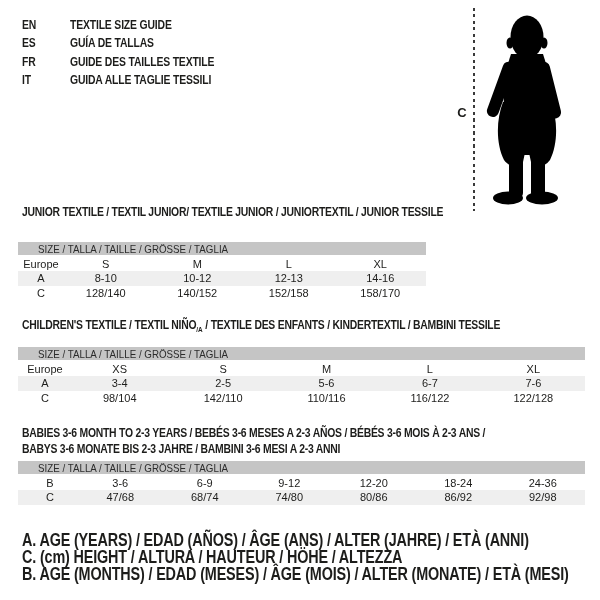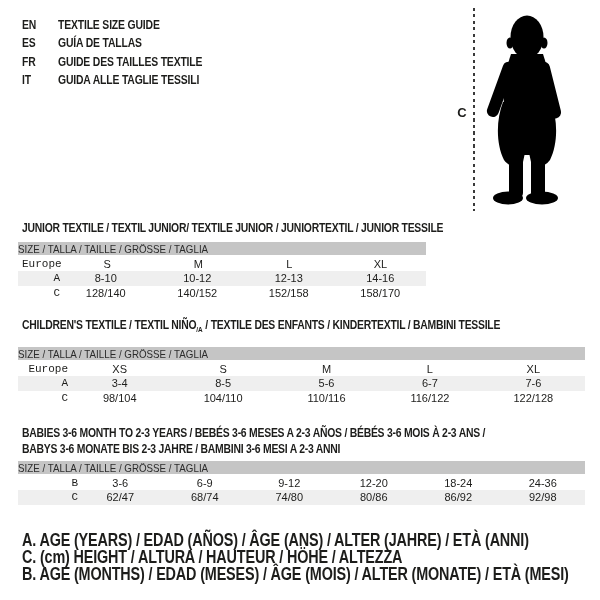--- a/index.html
+++ b/index.html
@@ -7,21 +7,21 @@
   .page {
     position:relative; width:600px; height:600px; margin:0 auto;
     background:#ffffff; overflow:hidden; color:#1d1d1b;
   }
   
   .cond  { display:inline-block; transform:scaleX(0.8); transform-origin:0 50%; white-space:nowrap; }
   .cond85{ display:inline-block; transform:scaleX(0.85); transform-origin:0 50%; white-space:nowrap; }
 
   
   .lang-list { position:absolute; left:22px; top:15px; }
-  .lang-row  { display:flex; height:18.5px; align-items:center; font-weight:bold; font-size:13px; letter-spacing:-0.2px; }
+  .lang-row  { display:flex; height:18.5px; align-items:center; font-weight:bold; font-size:13px; letter-spacing:-0.2px;gap:12px; }
   .lang-code { width:36px; flex:0 0 36px; }
 
   
   .figure { position:absolute; left:455px; top:5px; width:145px; height:210px; }
   .dotline {
     position:absolute; left:18px; top:3px; width:2px; height:203px;
     background:repeating-linear-gradient(to bottom, #3a3a3a 0 3px, transparent 3px 6.5px);
   }
   .c-label { position:absolute; left:0; top:100px; width:14px; text-align:center;
              font-weight:bold; font-size:13px; }
@@ -29,26 +29,26 @@
 
   
   .sec-title { position:absolute; left:22px; font-weight:bold; font-size:13px;
                letter-spacing:-0.3px; line-height:15.5px; white-space:nowrap; }
   .sub { font-size:8px; position:relative; bottom:-3px; letter-spacing:0; }
 
   
   .size-table { position:absolute; font-size:11px; }
   .bar {
     height:13px; background:#c5c5c5; display:flex; align-items:center;
-    padding-left:0; color:#2b2b2b; font-size:11.5px; margin-bottom:1.5px;
+    padding-left:20px; color:#2b2b2b; font-size:11.5px; margin-bottom:1.5px;
   }
   .trow { display:flex; height:14.5px; align-items:center; }
   .stripe { background:#efefef; }
   .cell { flex:1 1 0; text-align:center; }
-  .label-cell { flex:0 0 auto; text-align:right; padding-left:4px;font-family:Liberation Mono, monospace; }
+  .label-cell { flex:0 0 auto; text-align:center; padding-left:4px; }
   .lbl-42 { flex-basis:42px; }
   .lbl-50 { flex-basis:50px; }
   .lbl-60 { flex-basis:60px; }
 
   
   .legend { position:absolute; left:22px; top:530px; }
   .legend-line { height:17px; font-weight:bold; font-size:18px; letter-spacing:-0.2px; }
 </style>
 </head>
 <body>
@@ -87,21 +87,21 @@
         <rect x="54" y="50" width="12" height="58" rx="6" transform="rotate(-14 60 52)"></rect>
         <path d="M20,90 C13,108 13,132 21,148 C27,156 37,157 40,150 L41.5,143 L46.5,143 L48,150 C51,157 61,156 67,148 C75,132 75,108 68,90 Z"></path>
         <rect x="26" y="142" width="14" height="45" rx="6"></rect>
         <rect x="48" y="142" width="14" height="45" rx="6"></rect>
         <ellipse cx="25" cy="186" rx="15" ry="6.5"></ellipse>
         <ellipse cx="59" cy="186" rx="16" ry="6.5"></ellipse>
       </g>
     </svg>
   </div>
 
-  <div class="sec-title" style="top:220px;">
+  <div class="sec-title" style="top:204px;">
     <span class="cond">JUNIOR TEXTILE / TEXTIL JUNIOR/ TEXTILE JUNIOR / JUNIORTEXTIL / JUNIOR TESSILE</span>
   </div>
   <div class="size-table" style="left:18px; top:242px; width:408px;">
     <div class="bar">
       <span class="cond85">SIZE / TALLA / TAILLE / GRÖSSE / TAGLIA</span>
     </div>
     <div class="trow">
       <span class="cell label-cell lbl-42">Europe</span>
       <span class="cell">S</span>
       <span class="cell">M</span>
@@ -135,29 +135,29 @@
       <span class="cell label-cell lbl-50">Europe</span>
       <span class="cell">XS</span>
       <span class="cell">S</span>
       <span class="cell">M</span>
       <span class="cell">L</span>
       <span class="cell">XL</span>
     </div>
     <div class="trow stripe">
       <span class="cell label-cell lbl-50">A</span>
       <span class="cell">3-4</span>
-      <span class="cell">8-5</span>
+      <span class="cell">2-5</span>
       <span class="cell">5-6</span>
       <span class="cell">6-7</span>
       <span class="cell">7-6</span>
     </div>
     <div class="trow">
       <span class="cell label-cell lbl-50">C</span>
       <span class="cell">98/104</span>
-      <span class="cell">104/110</span>
+      <span class="cell">142/110</span>
       <span class="cell">110/116</span>
       <span class="cell">116/122</span>
       <span class="cell">122/128</span>
     </div>
   </div>
 
   <div class="sec-title" style="top:425px;">
     <div><span class="cond">BABIES 3-6 MONTH TO 2-3 YEARS / BEBÉS 3-6 MESES A 2-3 AÑOS / BÉBÉS 3-6 MOIS À 2-3 ANS /</span></div>
     <div><span class="cond">BABYS 3-6 MONATE BIS 2-3 JAHRE / BAMBINI 3-6 MESI A 2-3 ANNI</span></div>
   </div>
@@ -169,21 +169,21 @@
       <span class="cell label-cell lbl-60">B</span>
       <span class="cell">3-6</span>
       <span class="cell">6-9</span>
       <span class="cell">9-12</span>
       <span class="cell">12-20</span>
       <span class="cell">18-24</span>
       <span class="cell">24-36</span>
     </div>
     <div class="trow stripe">
       <span class="cell label-cell lbl-60">C</span>
-      <span class="cell">62/47</span>
+      <span class="cell">47/68</span>
       <span class="cell">68/74</span>
       <span class="cell">74/80</span>
       <span class="cell">80/86</span>
       <span class="cell">86/92</span>
       <span class="cell">92/98</span>
     </div>
   </div>
 
   <div class="legend">
     <div class="legend-line">

